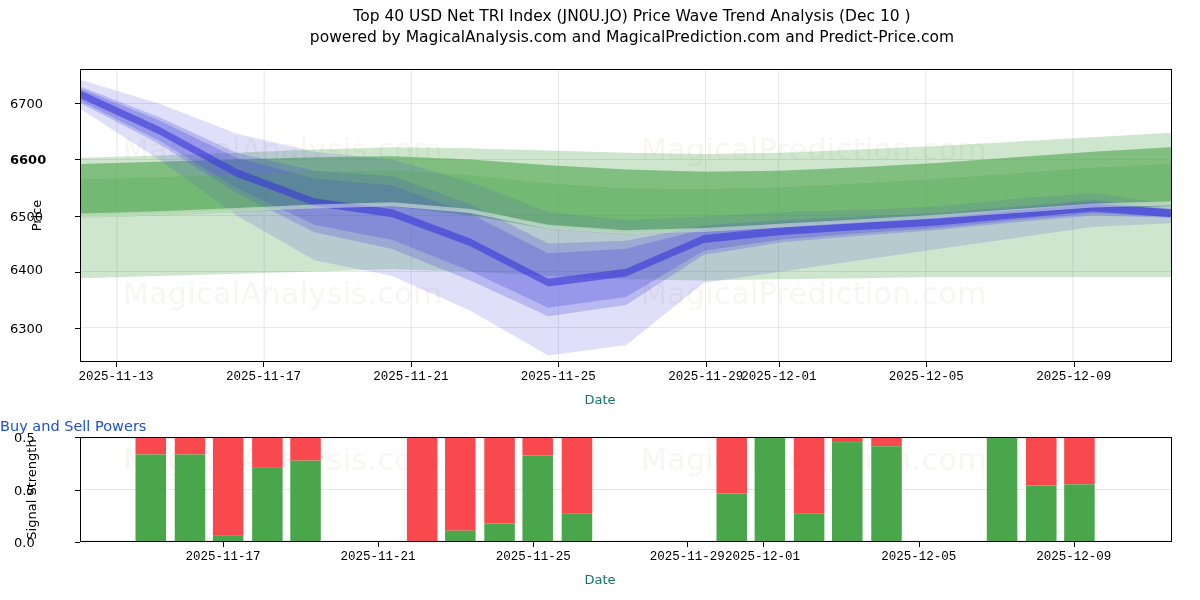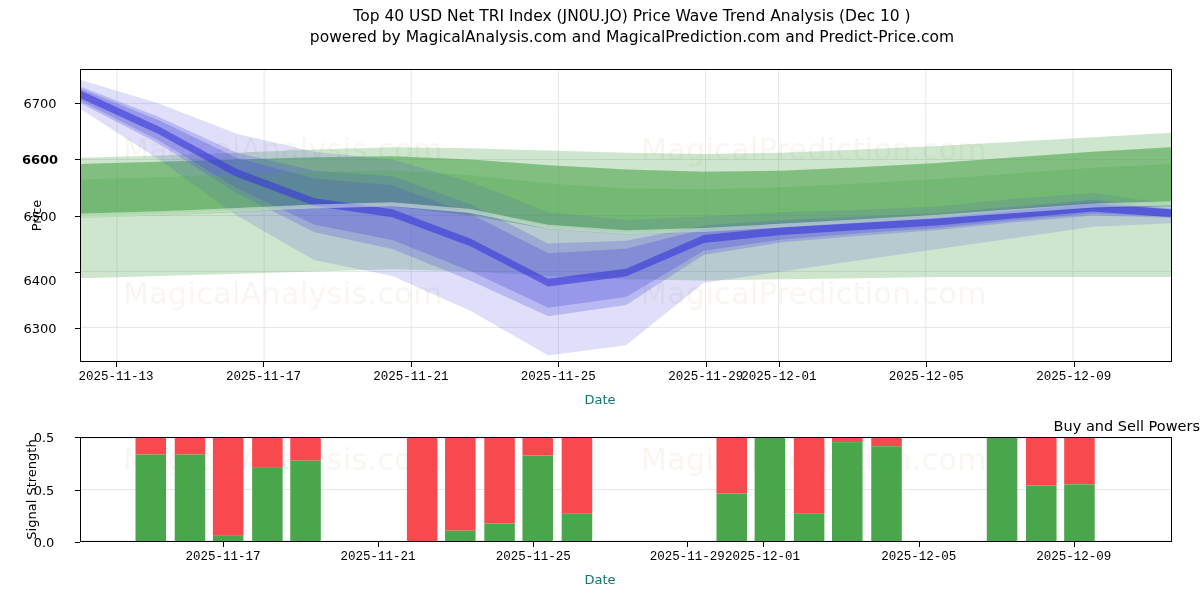--- a/index.html
+++ b/index.html
@@ -10,31 +10,31 @@
   .title-block{position:absolute;left:0;top:6px;width:1200px;text-align:center;padding-left:32px;}
   .title-line{font-size:15.5px;line-height:21px;color:#000;font-weight:400;}
 
   
   #price-panel{position:absolute;left:80px;top:69px;width:1092px;height:293px;
                border:1.3px solid #000;box-sizing:border-box;background:#fff;overflow:hidden;}
   #price-svg{position:absolute;left:0;top:0;width:100%;height:100%;}
   .wm{position:absolute;color:#a16207;opacity:.055;font-size:30px;white-space:nowrap;
       pointer-events:none;letter-spacing:.4px;}
 
-  .ylab{position:absolute;text-align:center;font-size:13px;color:#000;
+  .ylab{position:absolute;text-align:left;font-size:13px;color:#000;
         transform:translateY(-50%);width:60px;}
   .ytick{position:absolute;height:1px;background:#000;width:5px;}
   .xtickmark{position:absolute;width:1px;background:#000;height:5px;}
   .xlab{position:absolute;font-size:12.5px;color:#000;transform:translateX(-50%);white-space:nowrap;font-family:Liberation Mono, monospace;}
   .axis-title{position:absolute;font-size:13px;color:#0f766e;}
   .ylab-rot{position:absolute;font-size:13px;color:#000;transform-origin:center;
             transform:rotate(-90deg);white-space:nowrap;}
 
   
-  .sub-title{position:absolute;width:1200px;text-align:right;font-size:14.5px;color:#000000;}
+  .sub-title{position:absolute;width:1200px;text-align:left;font-size:14.5px;color:#1d4ed8;}
   #power-panel{position:absolute;left:80px;top:437px;width:1092px;height:105px;
                border:1.3px solid #000;box-sizing:border-box;background:#fff;overflow:hidden;}
   #power-svg{position:absolute;left:0;top:0;width:100%;height:100%;}
 </style>
 </head>
 <body>
 
 <div id="root">
 
   <div class="title-block">
@@ -121,21 +121,21 @@
         <rect x="946.764" y="48.3" width="30.576" height="56.7" fill="#4aa64a"></rect>
         <rect x="984.984" y="0" width="30.576" height="47.25" fill="#f8494e"></rect>
         <rect x="984.984" y="47.24999999999999" width="30.576" height="57.75000000000001" fill="#4aa64a"></rect>
       </svg>
   </div>
 
   <div id="power-axis-labels"></div>
   <div class="axis-title" style="left:0;top:572px;width:1200px;text-align:center;">Date</div>
 <div class="ylab" style="left: 10px; top: 328.192px;">6300</div>
     <div class="ytick" style="left: 75px; top: 328.192px;"></div>
-    <div class="ylab" style="left: 10px; top: 280px;">6400</div>
+    <div class="ylab" style="left: 10px; top: 269px;">6400</div>
     <div class="ytick" style="left: 75px; top: 271.846px;"></div>
     <div class="ylab" style="left: 10px; top: 215.5px;">6500</div>
     <div class="ytick" style="left: 75px; top: 215.5px;"></div>
     <div class="ylab" style="left: 10px; top: 159.154px; font-weight: bold;">6600</div>
     <div class="ytick" style="left: 75px; top: 159.154px;"></div>
     <div class="ylab" style="left: 10px; top: 102.808px;">6700</div>
     <div class="ytick" style="left: 75px; top: 102.808px;"></div>
     <div class="xtickmark" style="left: 116.036px; top: 362px;"></div>
     <div class="xlab" style="left: 116.036px; top: 370px;">2025-11-13</div>
     <div class="xtickmark" style="left: 263.456px; top: 362px;"></div>

